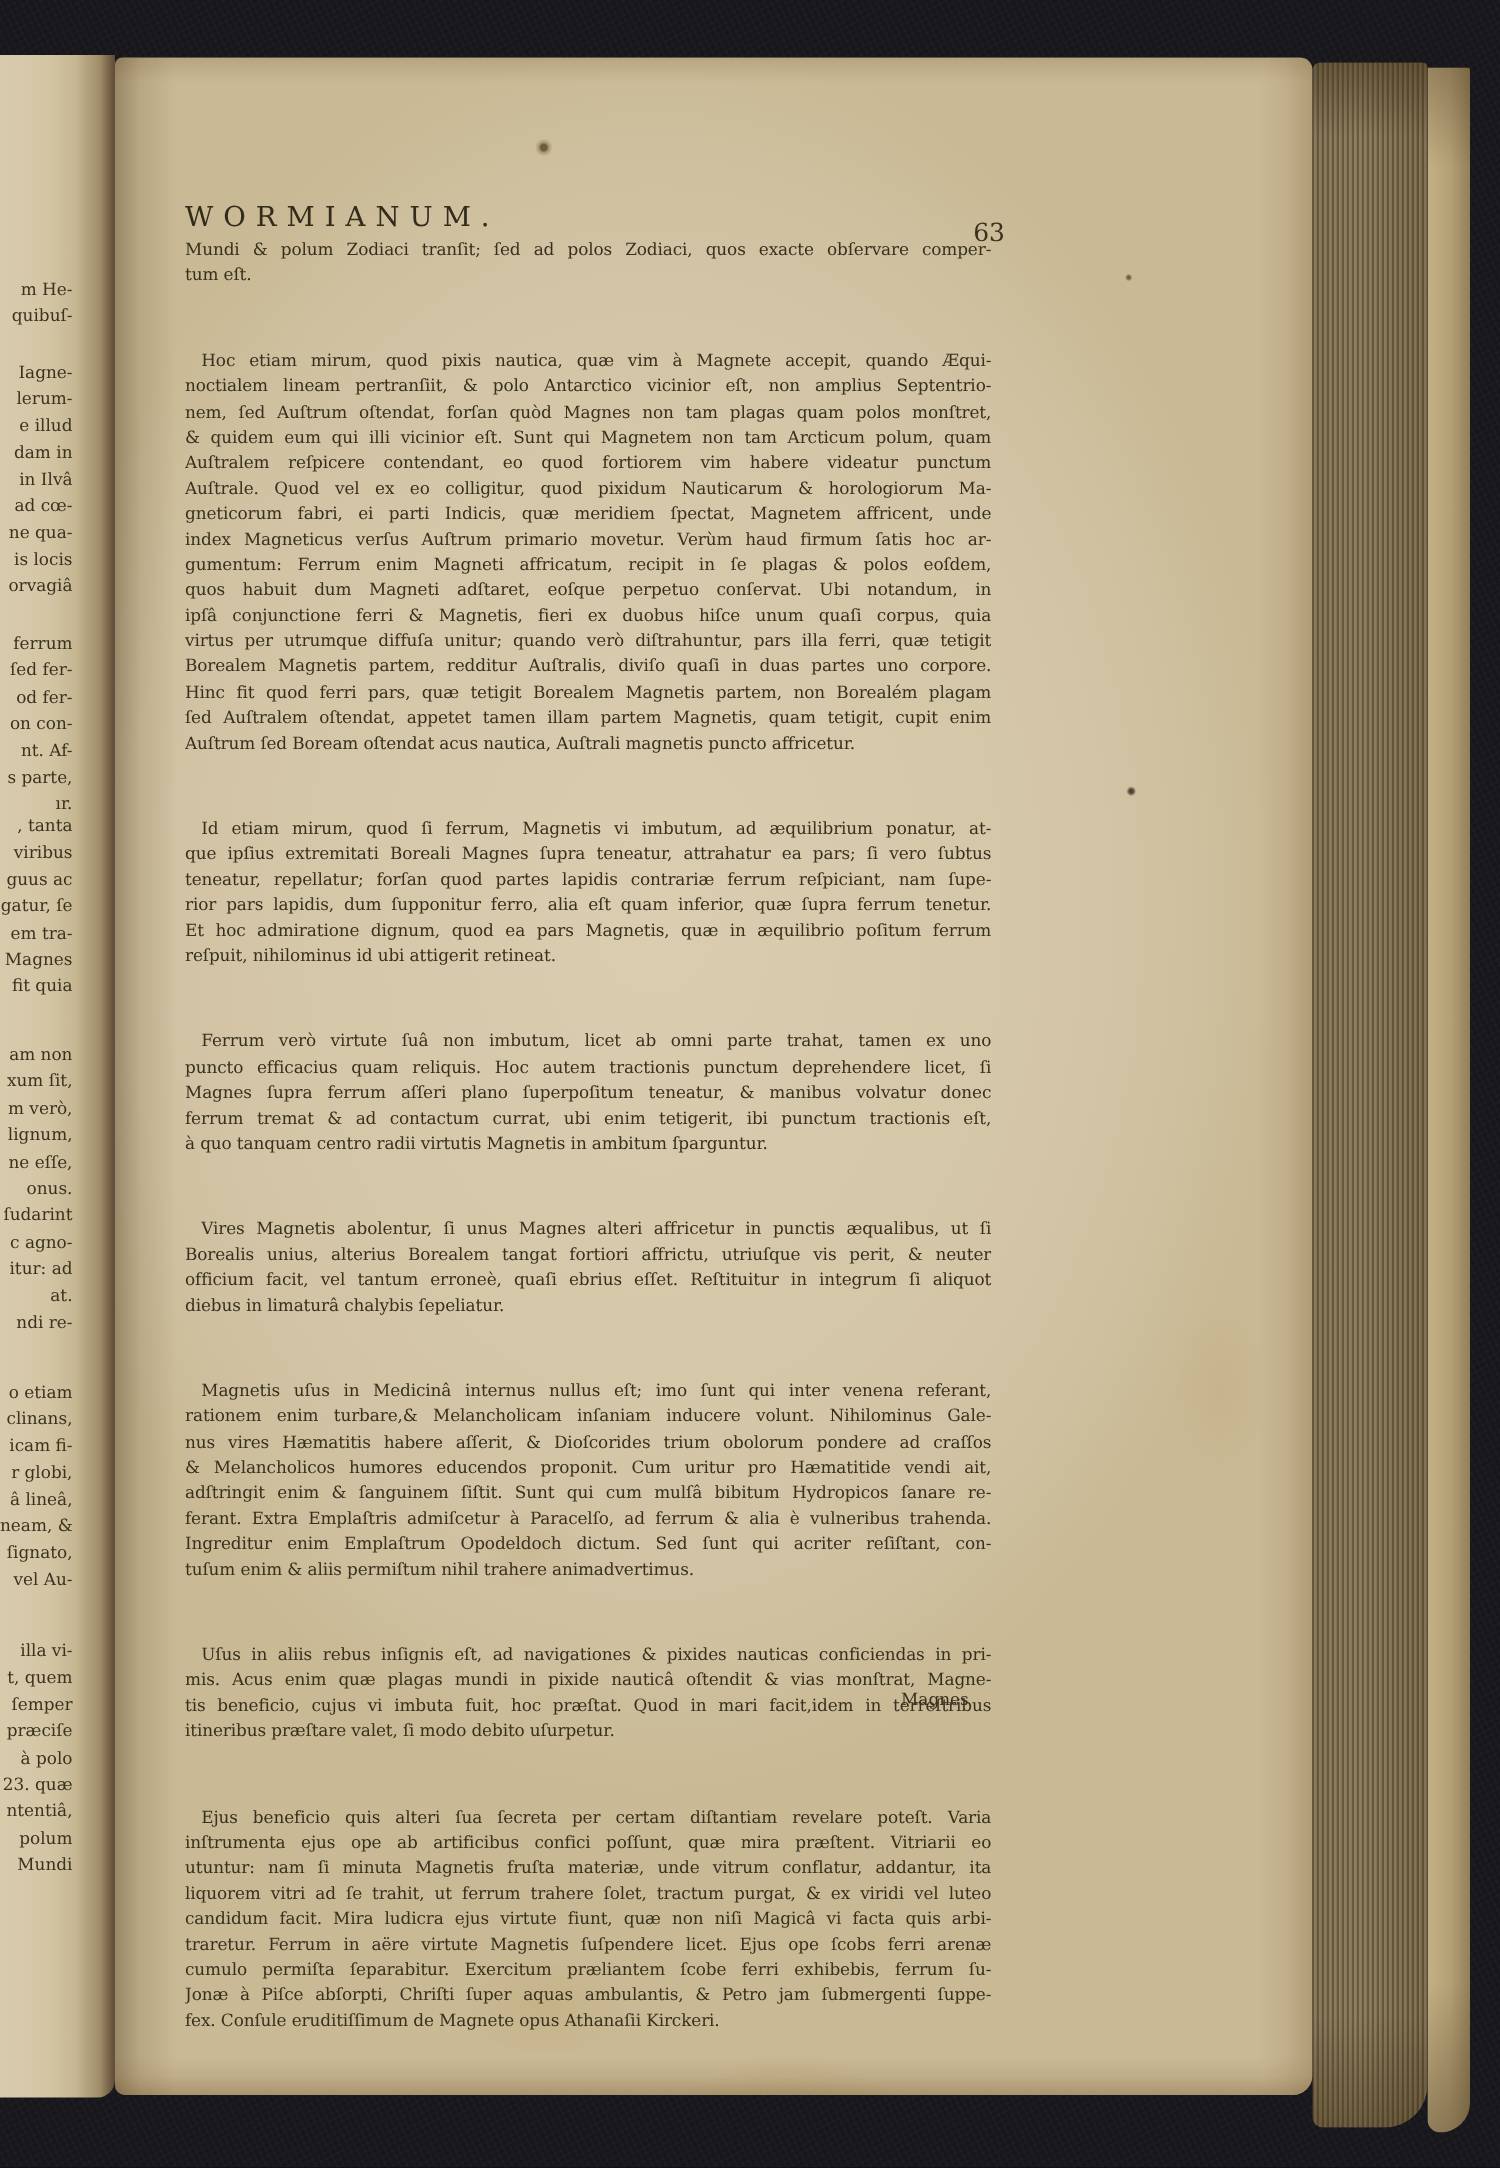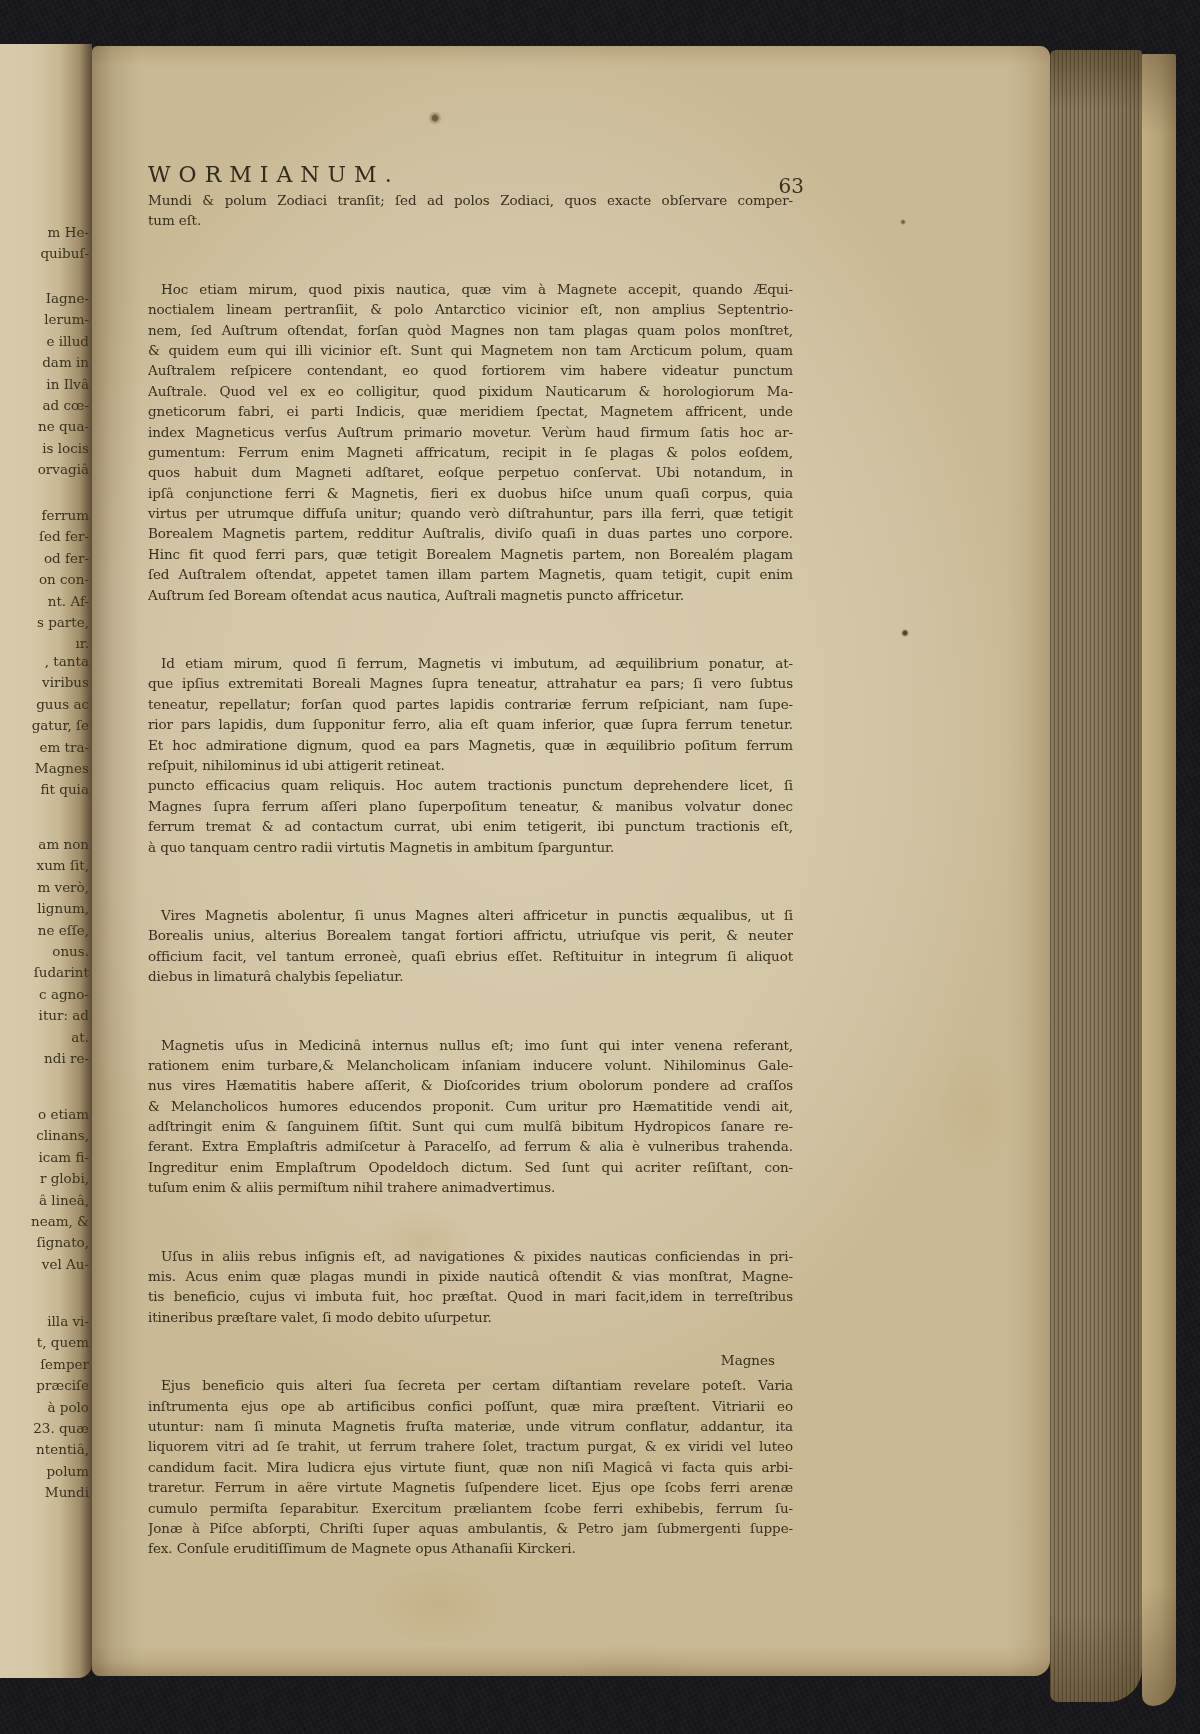--- a/index.html
+++ b/index.html
@@ -12,21 +12,21 @@
     font-family:"DejaVu Serif", serif;
   }
   
   .left-frag{
     position:absolute;left:0;top:44px;width:92px;height:1634px;
     background:linear-gradient(90deg,#d8cbac 0,#d4c6a5 38px,#c7b793 60px,#a08c68 80px,#61503a 91px);
     border-radius:0 0 14px 0;
   }
   .frag-group{
     position:absolute;left:0;width:58px;text-align:right;
-    font-size:13.5px;line-height:21.4px;color:#3a321f;white-space:nowrap;overflow:visible;margin-left:31px;
+    font-size:13.5px;line-height:21.4px;color:#3a321f;white-space:nowrap;overflow:visible;
   }
   
   .main-page{
     position:absolute;left:92px;top:46px;width:958px;height:1630px;
     border-radius:6px 10px 16px 8px;
     background:
       radial-gradient(circle 7px at 343px 72px, rgba(95,75,42,0.85) 0 2.5px, rgba(125,100,62,0.45) 4px, transparent 7px),
       radial-gradient(circle 3px at 811px 176px, rgba(70,58,34,0.7) 0 1px, transparent 3px),
       radial-gradient(circle 4px at 813px 587px, rgba(55,45,28,0.85) 0 1.5px, transparent 4px),
       radial-gradient(ellipse 70px 45px at 330px 1195px, rgba(182,150,95,0.20), transparent 70%),
@@ -187,20 +187,21 @@
       <div class="line">Borealem Magnetis partem, redditur Auſtralis, diviſo quaſi in duas partes uno corpore.</div>
       <div class="line">Hinc fit quod ferri pars, quæ tetigit Borealem Magnetis partem, non Borealém plagam</div>
       <div class="line">ſed Auſtralem oſtendat, appetet tamen illam partem Magnetis, quam tetigit, cupit enim</div>
       <div class="line end">Auſtrum ſed Boream oſtendat acus nautica, Auſtrali magnetis puncto affricetur.</div>
       <div class="line indent">Id etiam mirum, quod ſi ferrum, Magnetis vi imbutum, ad æquilibrium ponatur, at-</div>
       <div class="line">que ipſius extremitati Boreali Magnes ſupra teneatur, attrahatur ea pars; ſi vero ſubtus</div>
       <div class="line">teneatur, repellatur; forſan quod partes lapidis contrariæ ferrum reſpiciant, nam ſupe-</div>
       <div class="line">rior pars lapidis, dum ſupponitur ferro, alia eſt quam inferior, quæ ſupra ferrum tenetur.</div>
       <div class="line">Et hoc admiratione dignum, quod ea pars Magnetis, quæ in æquilibrio poſitum ferrum</div>
       <div class="line end">reſpuit, nihilominus id ubi attigerit retineat.</div>
+      <div class="line indent">Ferrum verò virtute ſuâ non imbutum, licet ab omni parte trahat, tamen ex uno</div>
       <div class="line">puncto efficacius quam reliquis. Hoc autem tractionis punctum deprehendere licet, ſi</div>
       <div class="line">Magnes ſupra ferrum aſſeri plano ſuperpoſitum teneatur, &amp; manibus volvatur donec</div>
       <div class="line">ferrum tremat &amp; ad contactum currat, ubi enim tetigerit, ibi punctum tractionis eſt,</div>
       <div class="line end">à quo tanquam centro radii virtutis Magnetis in ambitum ſparguntur.</div>
       <div class="line indent">Vires Magnetis abolentur, ſi unus Magnes alteri affricetur in punctis æqualibus, ut ſi</div>
       <div class="line">Borealis unius, alterius Borealem tangat fortiori affrictu, utriuſque vis perit, &amp; neuter</div>
       <div class="line">officium facit, vel tantum erroneè, quaſi ebrius eſſet. Reſtituitur in integrum ſi aliquot</div>
       <div class="line end">diebus in limaturâ chalybis ſepeliatur.</div>
       <div class="line indent">Magnetis uſus in Medicinâ internus nullus eſt; imo ſunt qui inter venena referant,</div>
       <div class="line">rationem enim turbare,&amp; Melancholicam inſaniam inducere volunt. Nihilominus Gale-</div>

